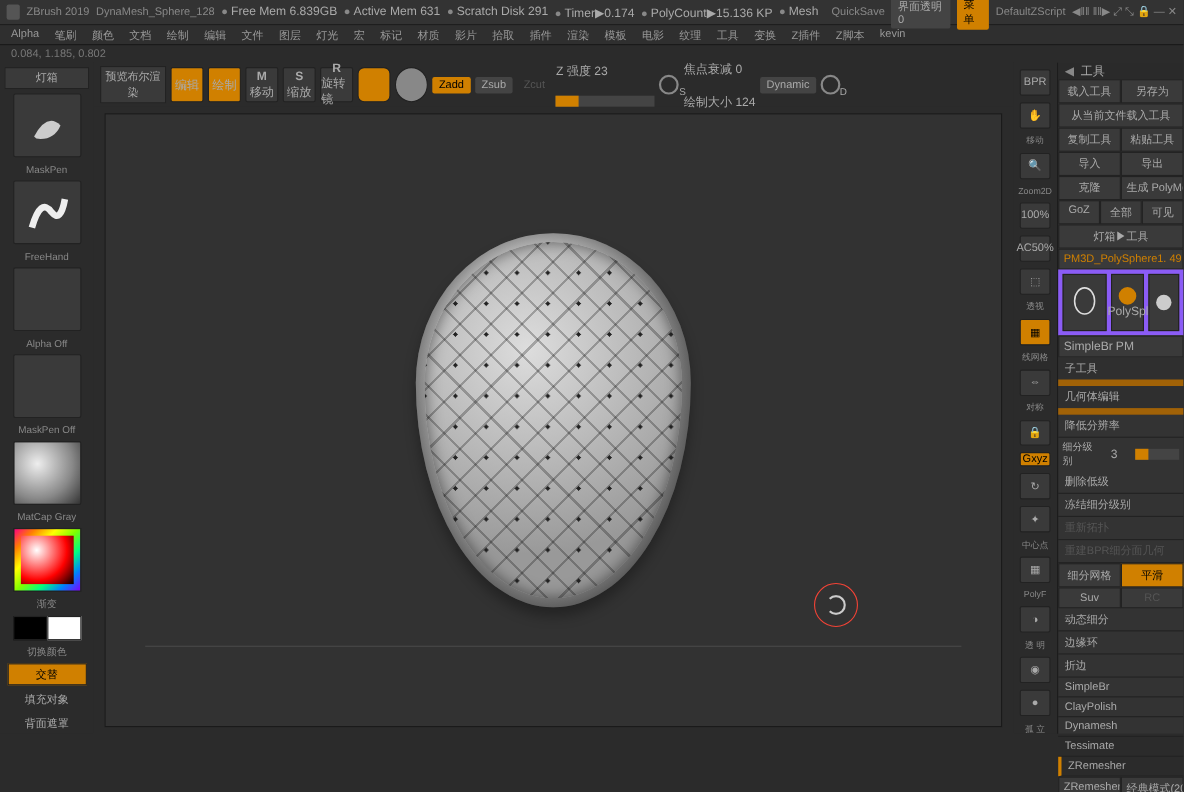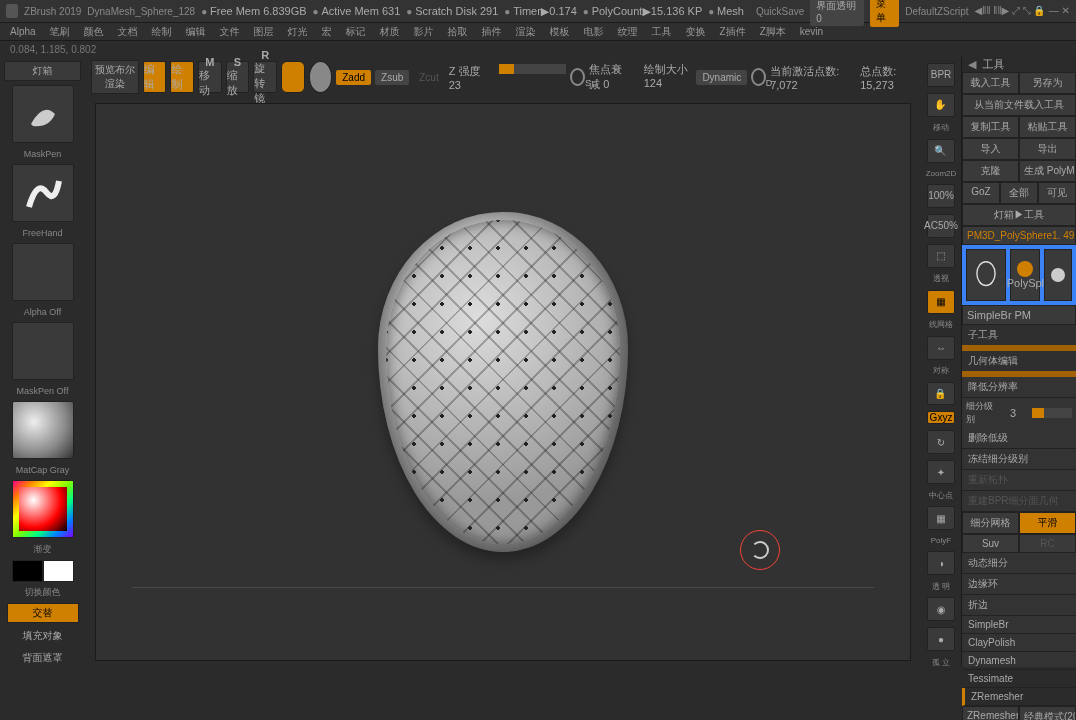--- a/index.html
+++ b/index.html
@@ -23,21 +23,21 @@
 .swatch div{flex:1;border:1px solid #222}
 .txtbtn{width:72px;padding:2px;font-size:10px;text-align:center;background:#3a3a3a;border:1px solid #222}
 .txtbtn.o{background:#d08000;color:#000}
 .center{flex:1;display:flex;flex-direction:column}
 .toolbar{height:40px;display:flex;align-items:center;gap:4px;padding:0 6px;background:#2b2b2b}
 .tbtn{width:30px;height:32px;background:#3a3a3a;border:1px solid #222;display:flex;flex-direction:column;align-items:center;justify-content:center;font-size:8px;border-radius:2px}
 .tbtn.o{background:#d08000;color:#000}
 .tbtn.c{background:#888;border-radius:50%}
 .tlabel{font-size:10px;padding:2px 6px;background:#444;border-radius:2px}
 .tlabel.o{background:#d08000;color:#000}
-.slgrp{display:flex;gap:15px;font-size:9px}
+.slgrp{display:flex;flex-direction:column;gap:15px;font-size:9px}
 .slgrp .bar{width:90px;height:10px;background:#444;position:relative}
 .slgrp .bar .fill{position:absolute;height:100%;background:#d08000}
 .viewport{flex:1;margin:6px 10px;background:#323232;border:1px solid #1a1a1a;display:flex;align-items:center;justify-content:center;position:relative}
 .shield{width:250px;height:340px;background:radial-gradient(ellipse at 40% 30%,#e8e8e8,#888 60%,#555);border-radius:50% 50% 50% 50%/40% 40% 60% 60%;position:relative;overflow:hidden;box-shadow:inset 0 0 20px rgba(0,0,0,.4),0 8px 12px rgba(0,0,0,.3)}
 .shield::before{content:"";position:absolute;inset:8px;border-radius:inherit;background-image:repeating-linear-gradient(45deg,transparent 0 18px,rgba(0,0,0,.25) 18px 20px),repeating-linear-gradient(-45deg,transparent 0 18px,rgba(0,0,0,.25) 18px 20px),radial-gradient(circle at 40% 30%,#ddd,#999 70%);box-shadow:inset 0 0 14px rgba(0,0,0,.5)}
 .shield::after{content:"";position:absolute;inset:8px;border-radius:inherit;background-image:radial-gradient(circle,#222 2px,transparent 2px);background-size:28px 28px;background-position:14px 14px}
 .floor{position:absolute;bottom:72px;left:36px;right:36px;height:1px;background:#4a4a4a}
 .cursor{position:absolute;right:130px;bottom:90px;width:40px;height:40px;border:1px solid #f44336;border-radius:50%;display:flex;align-items:center;justify-content:center}
 .cursor::after{content:"";width:14px;height:14px;border:2px solid #ccc;border-left-color:transparent;border-radius:50%}
 .bottombar{height:36px;background:#2b2b2b;display:flex;align-items:center;gap:6px;padding:0 10px}
@@ -46,21 +46,21 @@
 .rcol{width:40px;background:#2b2b2b;display:flex;flex-direction:column;align-items:center;gap:6px;padding-top:6px}
 .ricon{width:28px;height:28px;background:#3a3a3a;border:1px solid #222;display:flex;align-items:center;justify-content:center;font-size:10px;border-radius:2px}
 .ricon.o{background:#d08000;color:#000}
 .ricon.lbl{height:10px;background:none;border:none;font-size:8px;color:#888}
 .panel{width:115px;background:#333;border-left:1px solid #1a1a1a;display:flex;flex-direction:column}
 .panel .hd{height:24px;display:flex;align-items:center;padding:0 6px;font-size:11px;background:#2a2a2a}
 .panel .hd::before{content:"◀";margin-right:6px;color:#888}
 .panel .row{display:flex}
 .panel .cell{flex:1;padding:3px 4px;font-size:10px;background:#3a3a3a;border:1px solid #222;text-align:center;white-space:nowrap;overflow:hidden}
 .panel .cell.o{background:#d08000;color:#000}
-.panel .toolpv{height:65px;background:#3b82f6;display:flex;gap:4px;padding:4px}
+.panel .toolpv{height:65px;background:#8b5cf6;display:flex;gap:4px;padding:4px}
 .panel .tp{width:44px;height:52px;background:#3a3a3a;border:1px solid #222;display:flex;flex-direction:column;align-items:center;justify-content:center;font-size:8px}
 .panel .tp svg{width:28px;height:28px}
 .panel .sec{padding:3px 6px;font-size:10px;background:#2f2f2f;border-bottom:6px solid #a16207}
 .panel .item{padding:3px 6px;font-size:10px;border-bottom:1px solid #222}
 .panel .slrow{display:flex;align-items:center;padding:2px 4px;gap:16px}
 .panel .slrow .l{flex:1;font-size:9px}
 .panel .slrow .b{width:40px;height:10px;background:#444;position:relative}
 .panel .slrow .b .f{position:absolute;height:100%;background:#d08000}
 </style>
 </head>
@@ -184,24 +184,20 @@
           <span style="position:absolute;right:-8px;bottom:-4px;font-size:9px">S</span>
         </div>
       <div class="slgrp">
         <span>焦点衰减 0</span>
         <span>绘制大小 124</span>
       </div>
       <span class="tlabel">Dynamic</span>
       <div style="width:18px;height:18px;border:2px solid #888;border-radius:50%;position:relative">
           <span style="position:absolute;right:-8px;bottom:-4px;font-size:9px">D</span>
         </div>
-      <div class="slgrp">
-        <span>当前激活点数: 7,072</span>
-        <span>总点数: 15,273</span>
-      </div>
     </div>
 
     <div class="viewport">
       <div class="shield"></div>
       <div class="floor"></div>
       <div class="cursor"></div>
     </div>
 
   </div>
 

